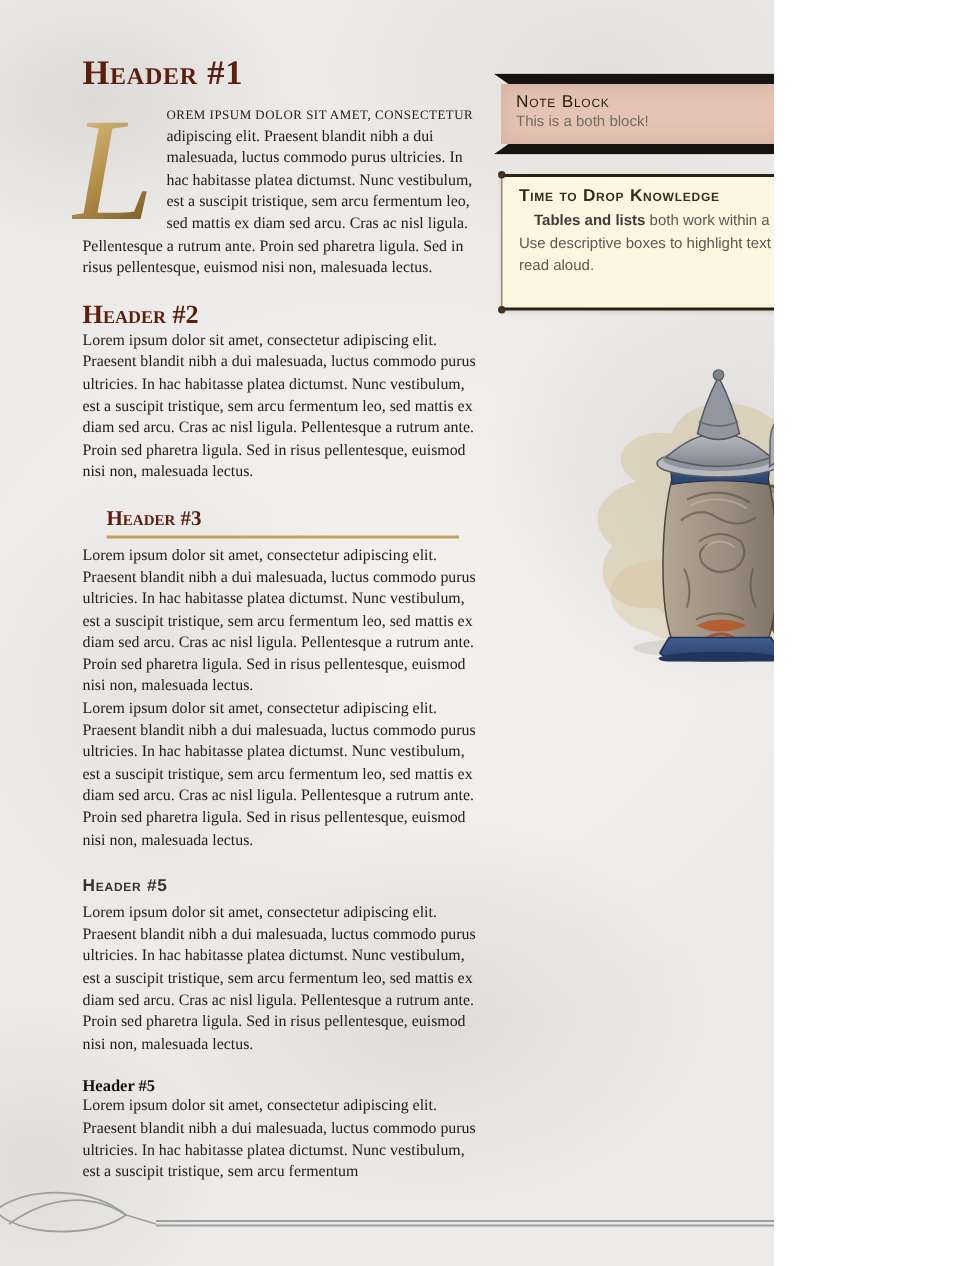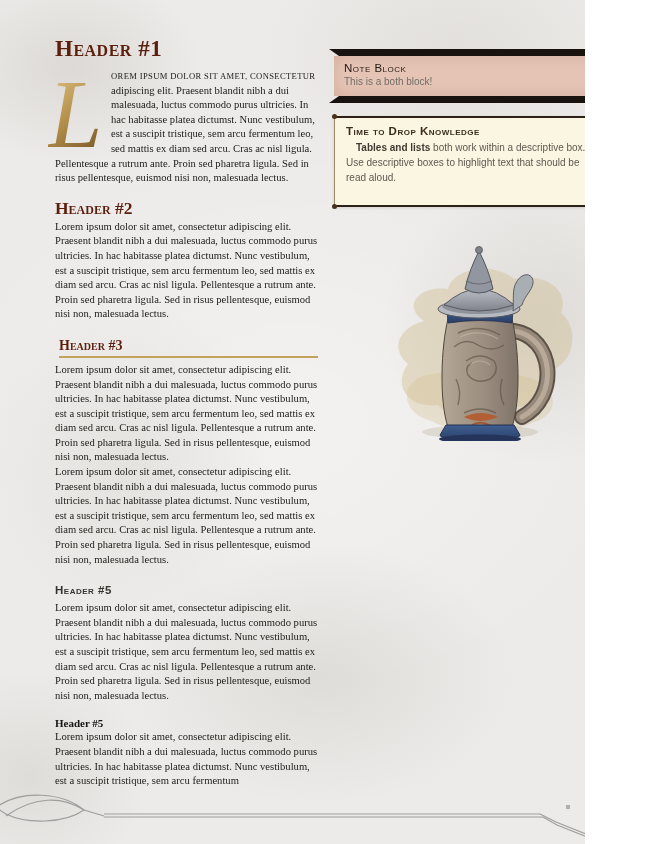--- a/index.html
+++ b/index.html
@@ -1,20 +1,20 @@
 <!DOCTYPE html>
 <html><head>
 <meta charset="utf-8">
 <style>
   * { margin:0; padding:0; box-sizing:border-box; }
   html,body { width:652px; }
   body { font-family:"Liberation Serif", serif; }
 
   .page {
-    position:relative; width:585px; height:844px; overflow:hidden;
+    position:relative; width:516px; height:844px; overflow:hidden;
     background-color:#edebe9;
     background-image:
       radial-gradient(ellipse 220px 160px at 12% 8%,  rgba(175,170,164,.28), transparent 60%),
       radial-gradient(ellipse 320px 200px at 78% 6%,  rgba(186,181,175,.22), transparent 60%),
       radial-gradient(ellipse 260px 240px at 92% 38%, rgba(172,167,161,.25), transparent 60%),
       radial-gradient(ellipse 240px 280px at 22% 55%, rgba(182,177,171,.20), transparent 60%),
       radial-gradient(ellipse 320px 220px at 55% 80%, rgba(176,172,166,.24), transparent 60%),
       radial-gradient(ellipse 200px 180px at 5% 92%,  rgba(170,166,160,.22), transparent 60%),
       radial-gradient(ellipse 500px 400px at 50% 50%, rgba(255,255,255,.35), transparent 70%);
   }
@@ -28,21 +28,21 @@
   h1.hb {
     font-variant:small-caps; font-weight:700; color:#5c1f0e;
     font-size:23px; line-height:25px; letter-spacing:.5px; margin:0 0 8px;
   }
   h2.hb {
     font-variant:small-caps; font-weight:700; color:#5c1f0e;
     font-size:17.5px; line-height:19px; margin:13px 0 2px;
   }
   h3.hb {
     font-variant:small-caps; font-weight:700; color:#5c1f0e;
-    font-size:14px; line-height:16px; margin:16px 4px 5px;
+    font-size:14px; line-height:16px; margin:16px 16px 5px;
     border-bottom:2px solid #c2a35c; padding-bottom:2px;
   }
   h4.hb {
     font-variant:small-caps; font-weight:700; color:#6b2612;
     font-size:12.5px; line-height:14px; margin:16px 0 2px;
   }
   h5.hb {
     font-family:"Liberation Sans", sans-serif;
     font-variant:small-caps; font-weight:700; color:#35332f;
     font-size:11.5px; line-height:13px; letter-spacing:.5px; margin:17px 0 4px;

